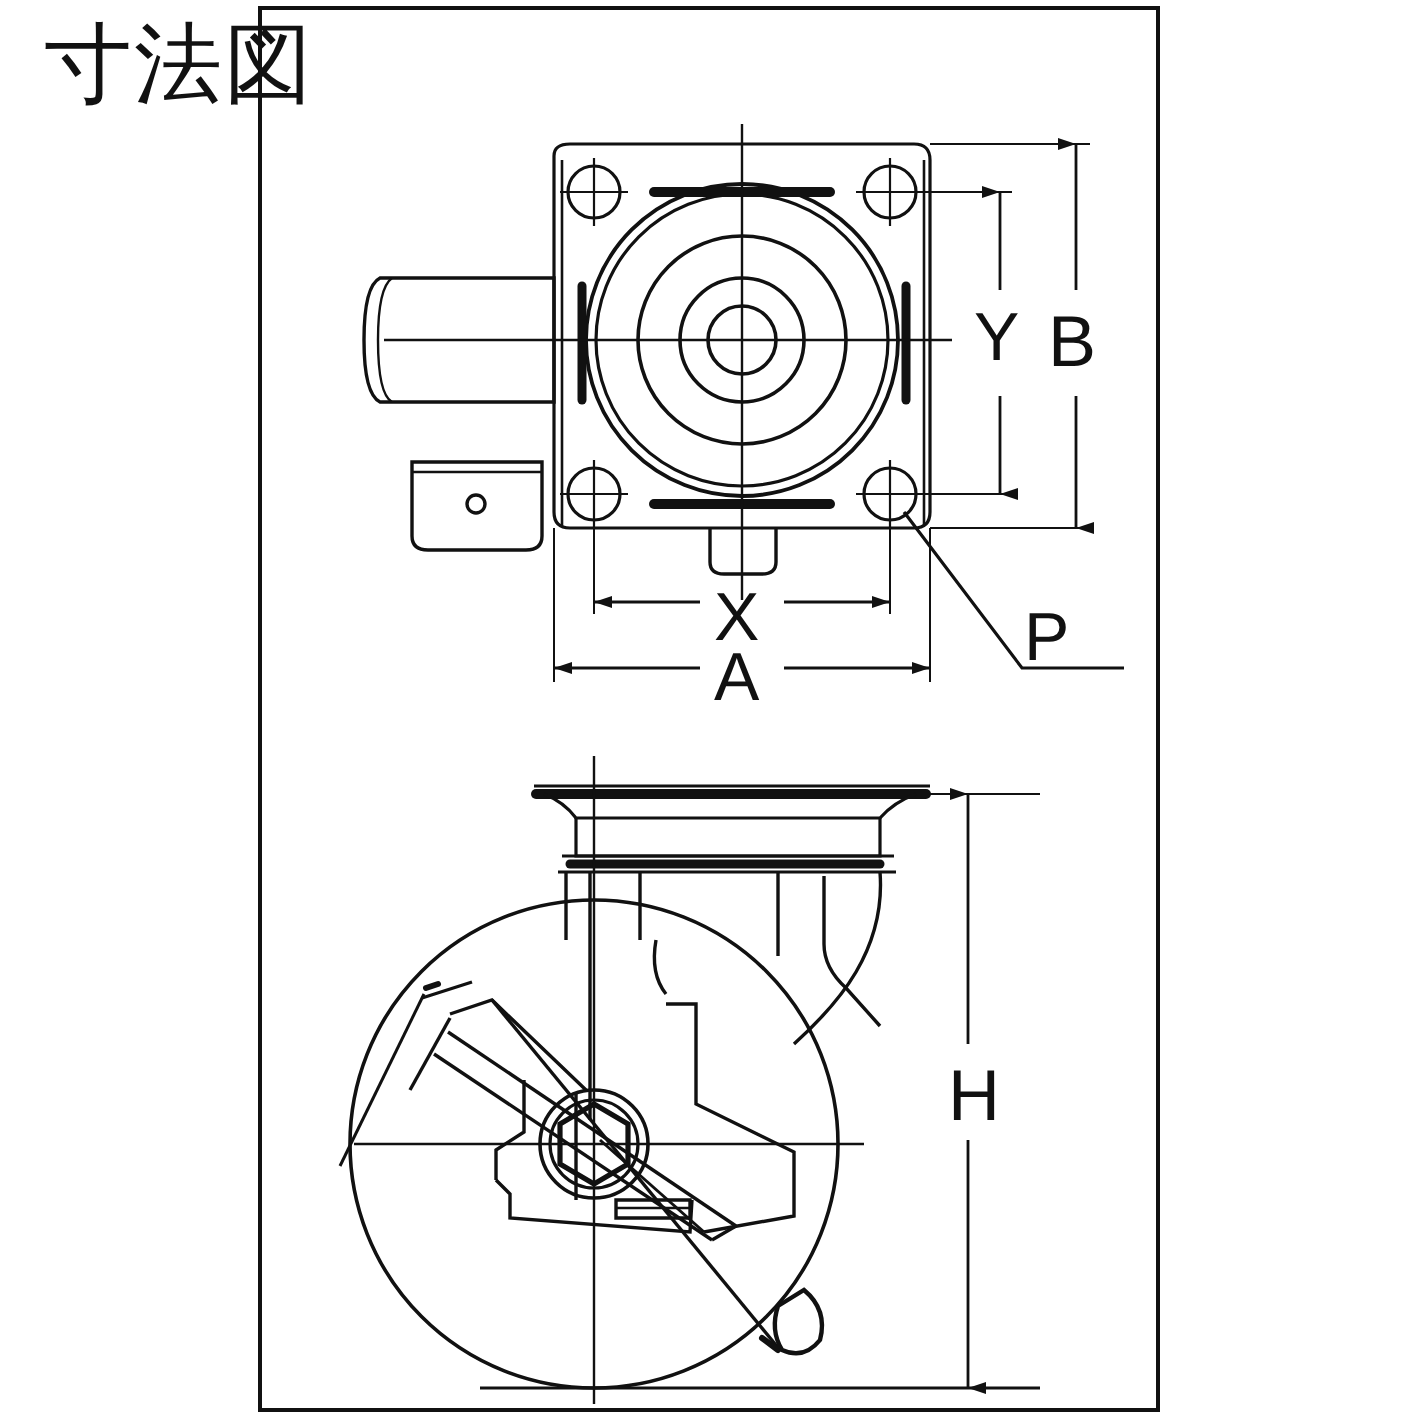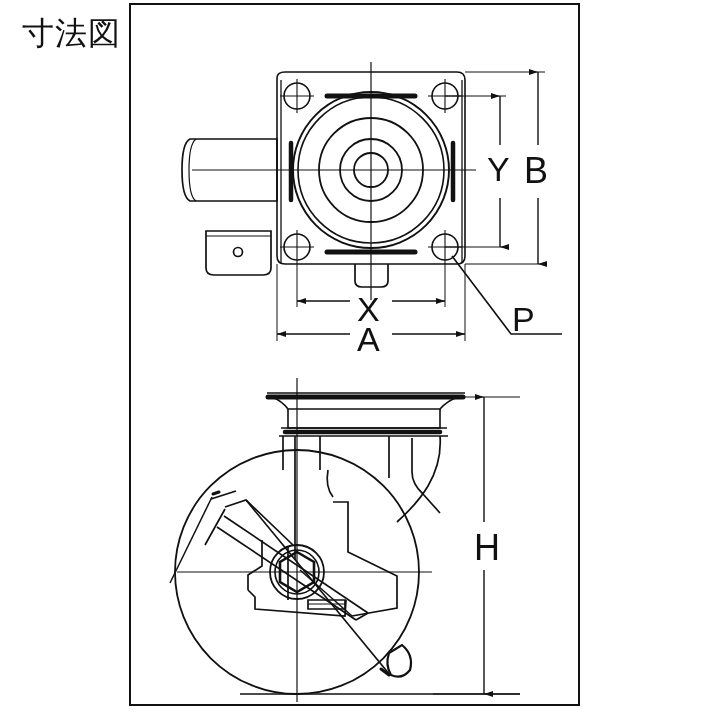--- a/index.html
+++ b/index.html
@@ -26,21 +26,21 @@
     width: 451px;
     height: 703px;
     border: 2px solid #111111;
     background: #ffffff;
     box-sizing: border-box;
   }
   #title-text {
     position: absolute;
     left: 22px;
     top: 10px;
-    font-size: 32px;
+    font-size: 44px;
     line-height: 46px;
     color: #111111;
     font-family: "DejaVu Sans", sans-serif;
     letter-spacing: 1px;
     white-space: nowrap;
   }
   .svg-layer {
     position: absolute;
     left: 0;
     top: 0;

